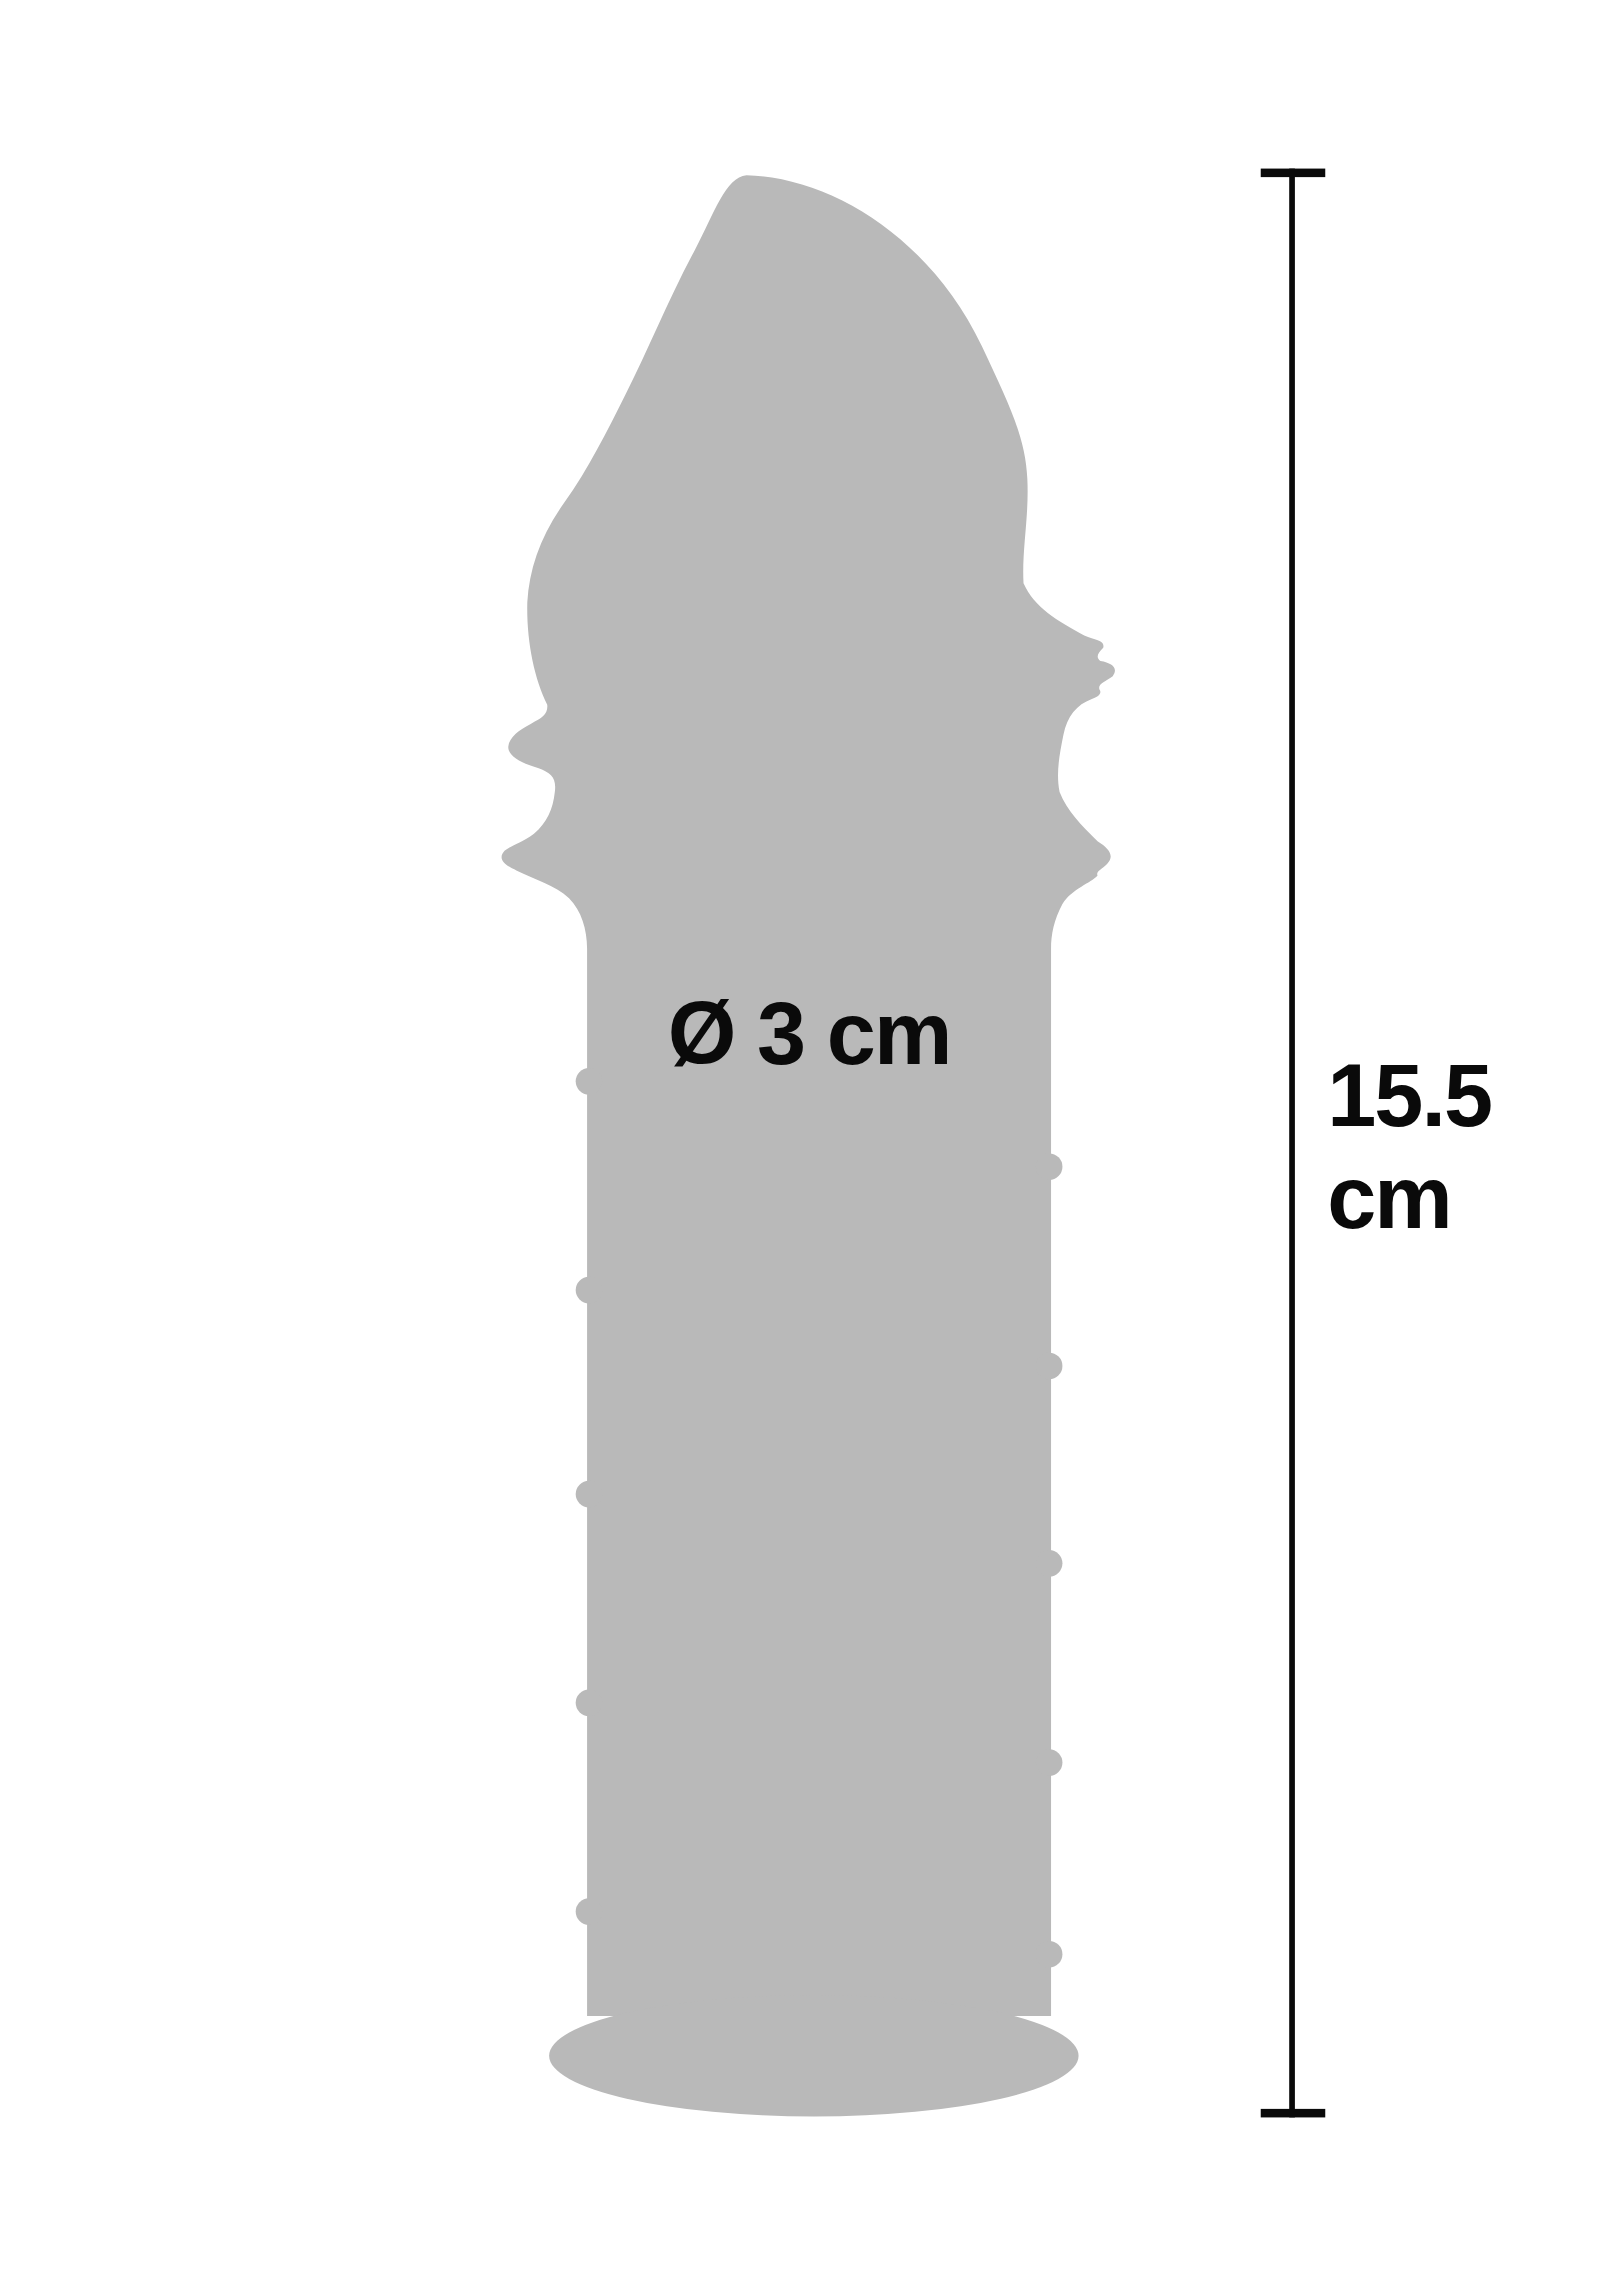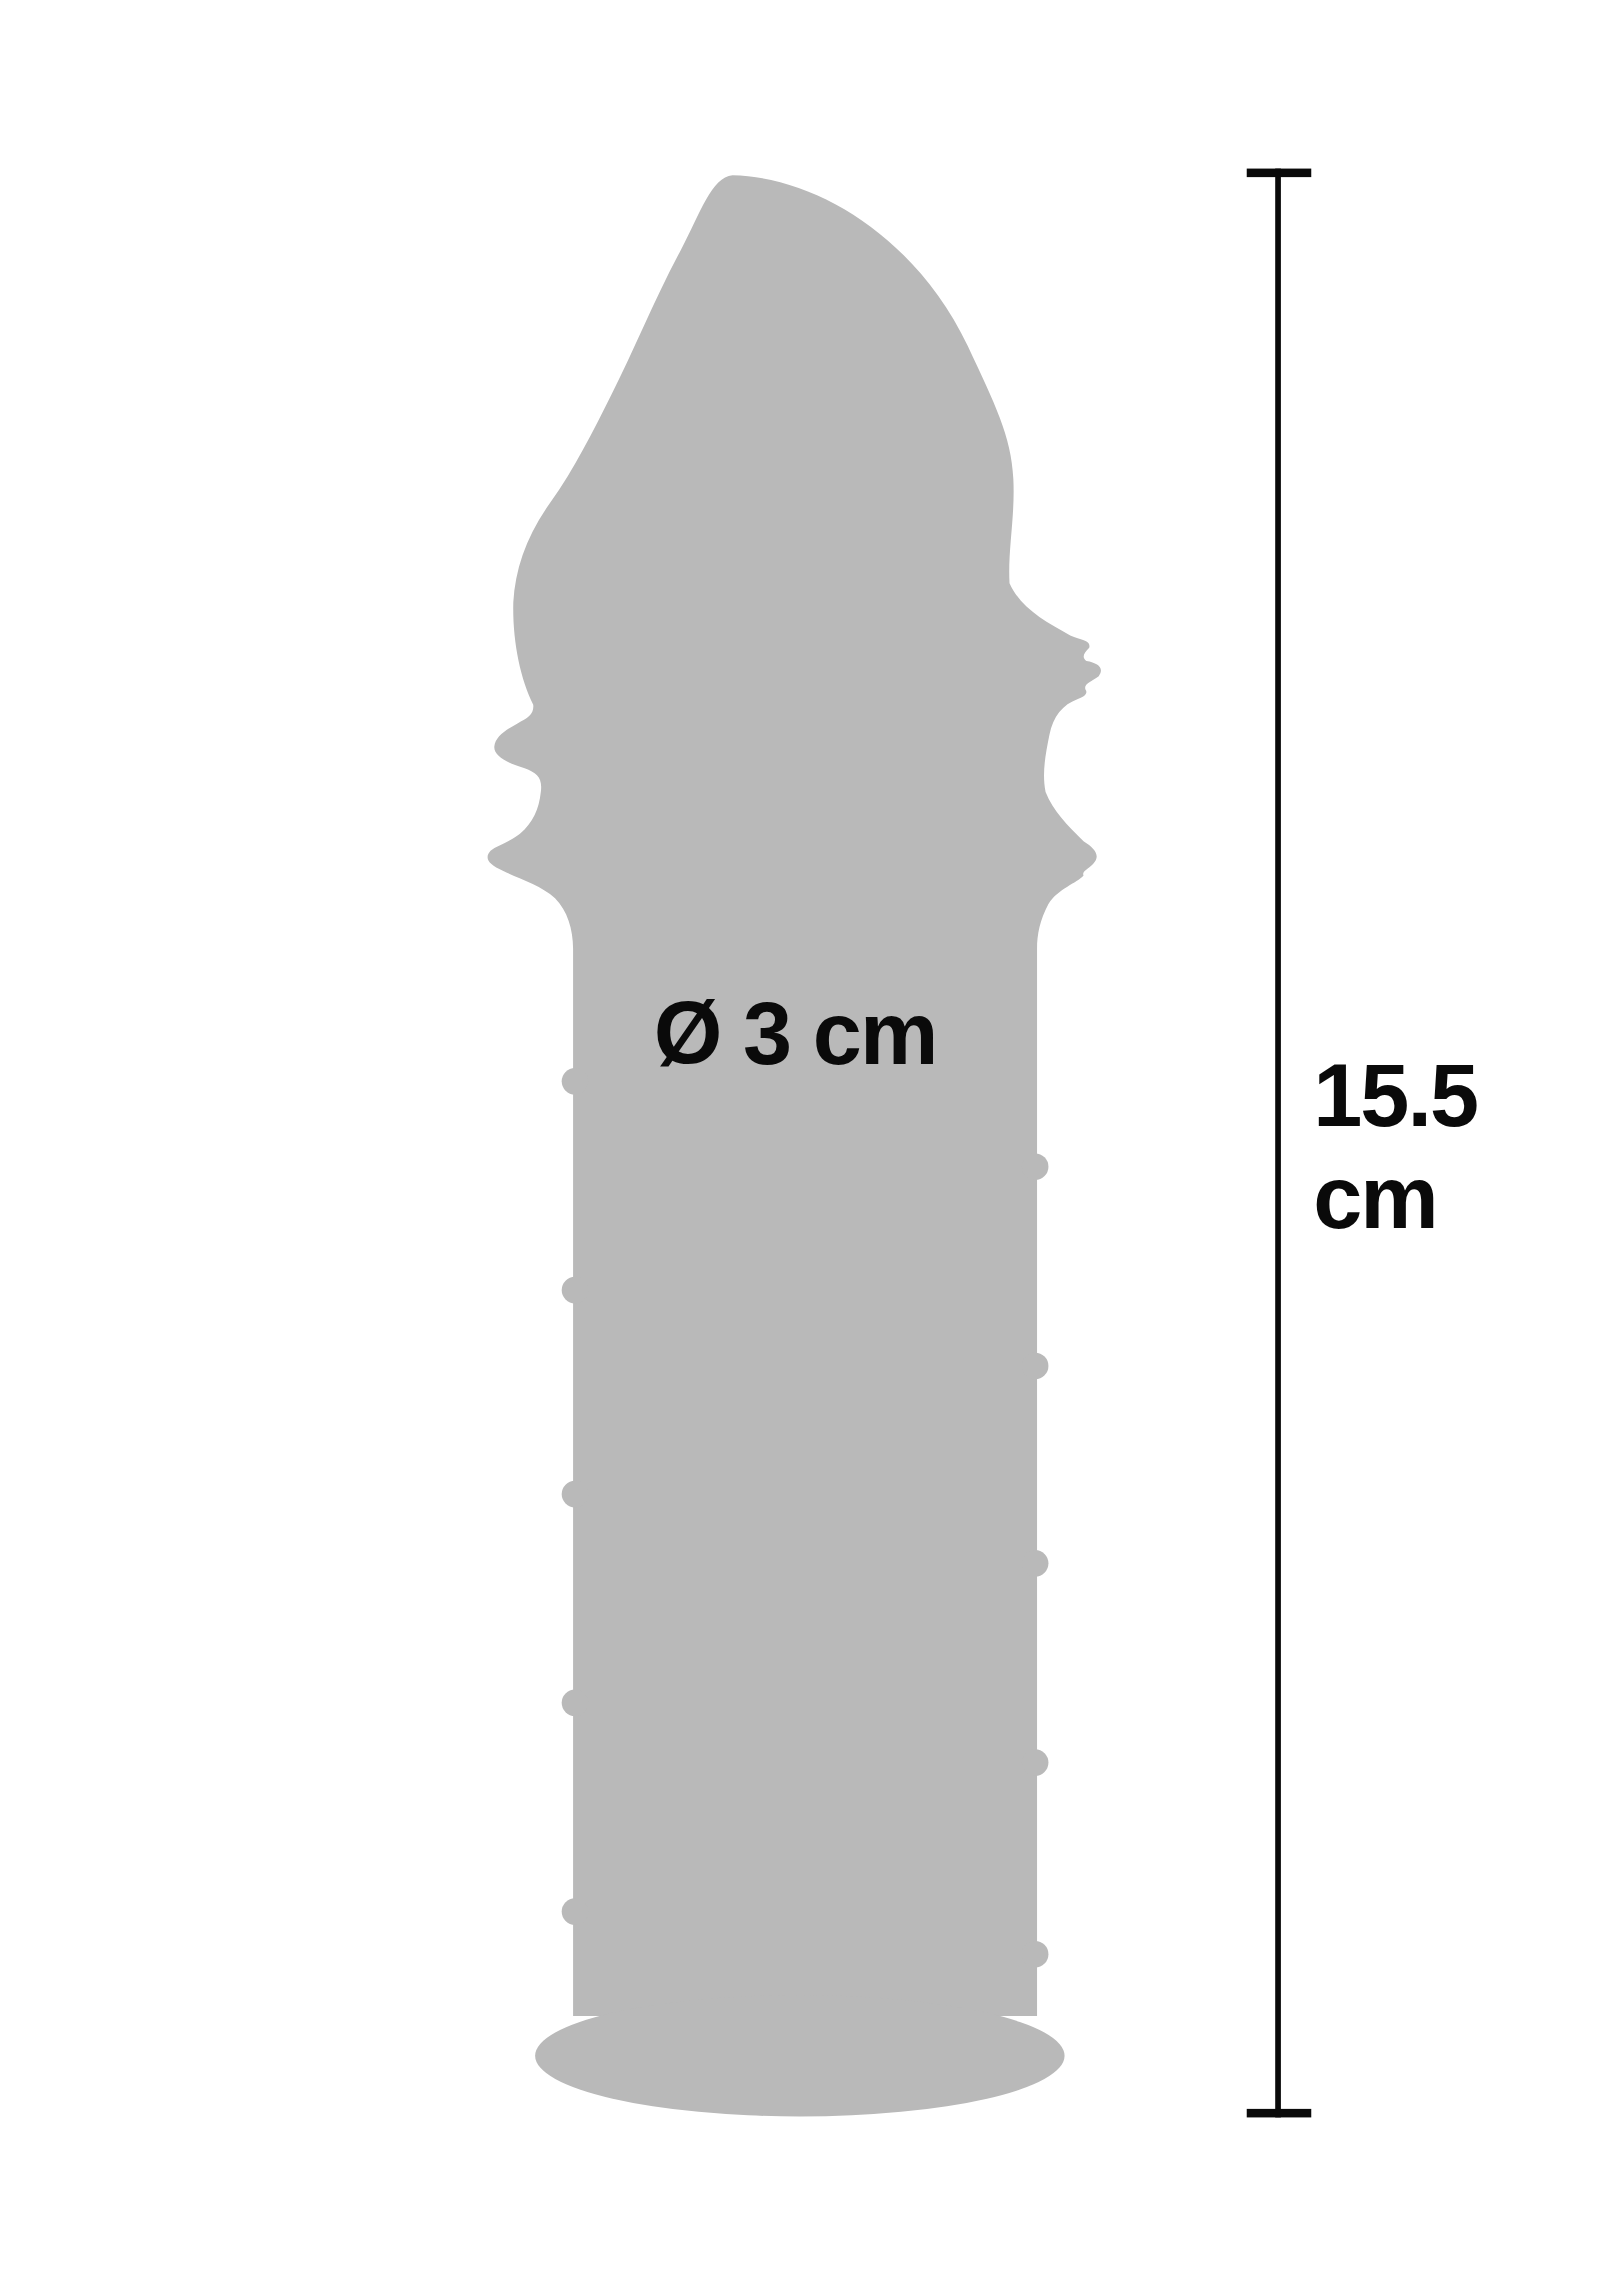--- a/index.html
+++ b/index.html
@@ -1,20 +1,21 @@
 <!DOCTYPE html>
 <html><head>
 <meta charset="utf-8">
 <style>
   html,body{margin:0;padding:0;background:#fff;}
   .figure{
     position:relative;
     width:1594px;
     height:2286px;
     overflow:hidden;
+    margin-left:14px;
   }
   .figure svg{display:block;width:100%;height:100%;}
   .label{
     font-family:"Liberation Sans", sans-serif;
     font-weight:700;
     font-size:93px;
     letter-spacing:-2px;
   }
 </style>
 </head>

